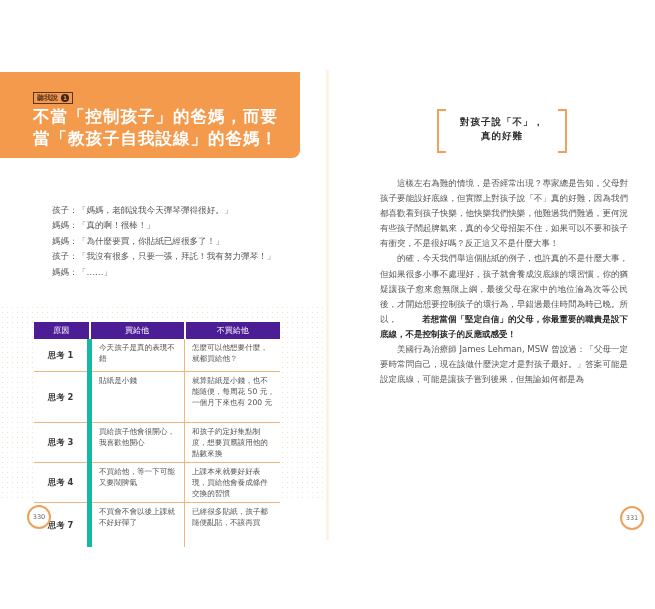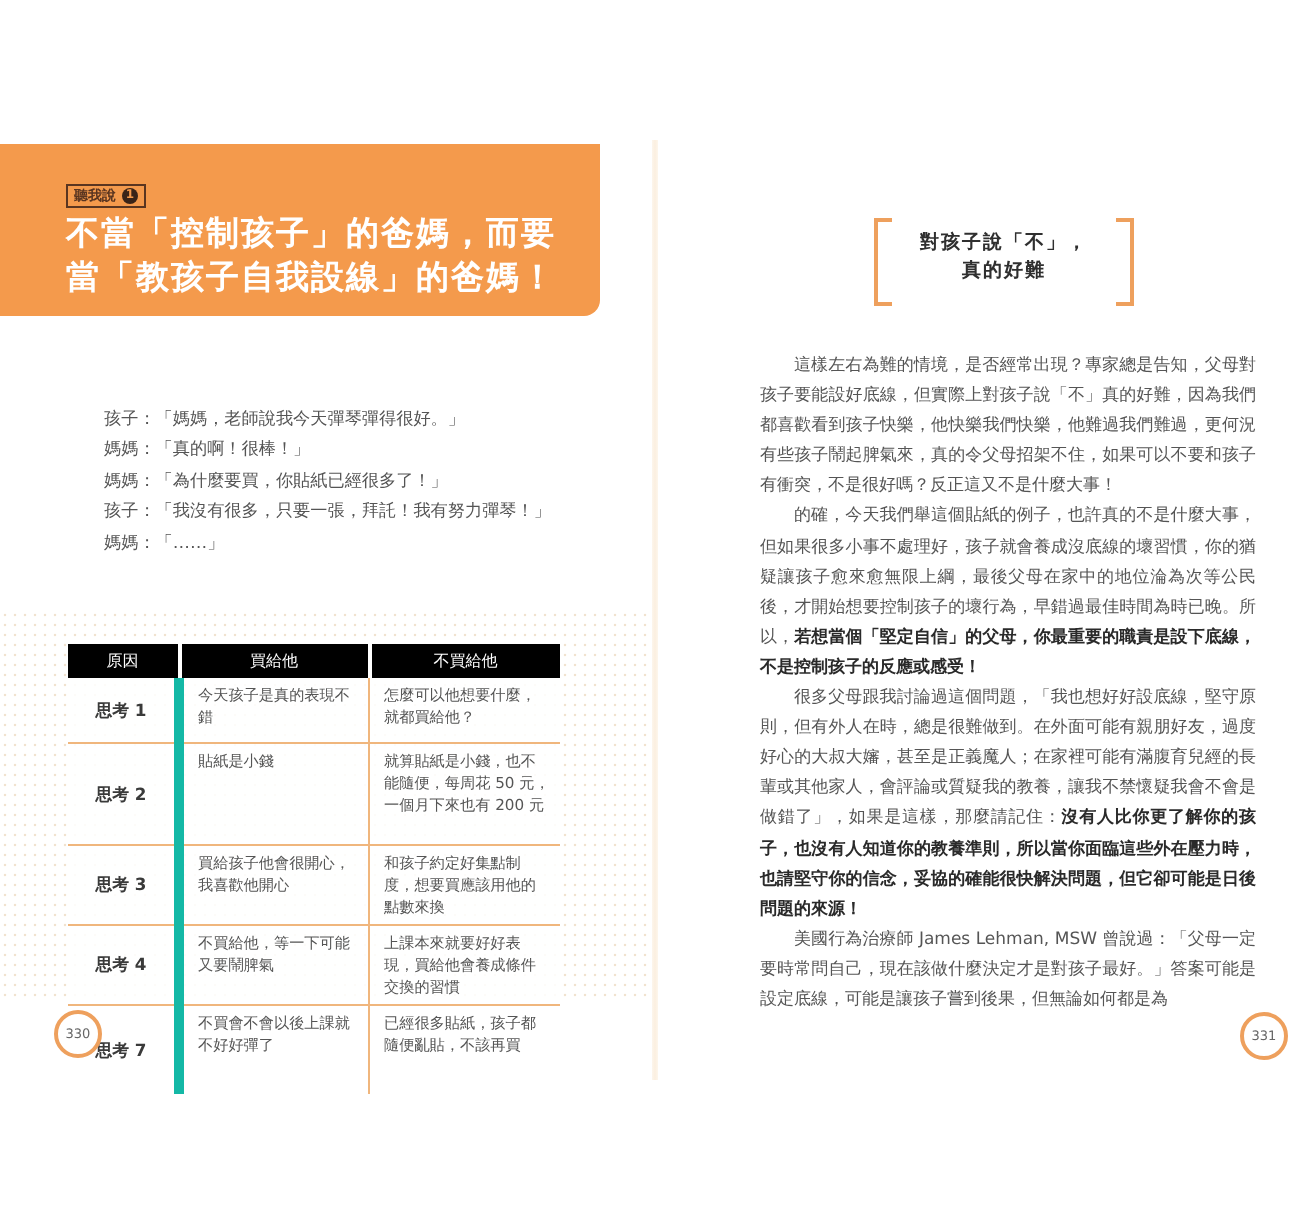--- a/index.html
+++ b/index.html
@@ -30,21 +30,21 @@
   .dialogue div { white-space: nowrap; }
 
   
   .grid-bg { position: absolute; left: 0; top: 305px; width: 327px; height: 195px;
     background-image: radial-gradient(#f0e2cf 0.7px, transparent 0.8px);
     background-size: 5px 5px; }
 
   
   .reason-table { position: absolute; left: 34px; top: 322px; width: 246px;
     border-collapse: collapse; font-size: 7.6px; color: #555; }
-  .reason-table th { background: #000000; color: #fff; font-weight: normal; height: 17px;
+  .reason-table th { background: #4c1d95; color: #fff; font-weight: normal; height: 17px;
     font-size: 8px; text-align: center; border-right: 2px solid #fff; padding: 0; }
   .reason-table th:last-child { border-right: none; }
   .reason-table td { border-top: 1px solid #f0b67d; vertical-align: top; padding: 3px 5px 3px 7px;
     line-height: 11px; background: rgba(255,255,255,0.85); }
   .reason-table td.rk { width: 53px; text-align: center; vertical-align: middle;
     font-weight: bold; color: #3a3a3a; font-size: 8.4px; padding: 0; }
   .reason-table td.c1 { width: 80px; border-left: 5px solid #14b8a6; }
   .reason-table td.c2 { border-left: 1px solid #f0b67d; }
   .reason-table tr.r1 td { height: 26px; }
   .reason-table tr.r2 td { height: 44px; }
@@ -62,21 +62,21 @@
   .heading-box { position: absolute; left: 437px; top: 109px; width: 130px; height: 40px; }
   .bracket { position: absolute; top: 0; width: 7px; height: 40px; border: 2.5px solid #eea05d; }
   .bracket.l { left: 0; border-right: none; }
   .bracket.r { right: 0; border-left: none; }
   .heading-text { position: absolute; left: 0; right: 0; top: 6px; text-align: center;
     font-size: 9.5px; font-weight: bold; color: #2f2f2f; line-height: 14px; letter-spacing: 1px; }
 
   .body-text { position: absolute; left: 380px; top: 176px; width: 248px; font-size: 8.5px;
     line-height: 15.1px; color: #555; text-align: justify; }
   .body-text p { margin: 0; text-indent: 2em; }
-  .body-text b { color: #2a2a2a; }
+  .body-text b { color: #2a2a2a; margin-left: 25px; }
 </style>
 </head>
 <body>
 
 <div class="spread">
 
   <div class="page page-left">
     <div class="banner">
       <div class="banner-tag">
         <span>聽我說</span>
@@ -147,18 +147,17 @@
     <div class="bracket r"></div>
     <div class="heading-text">
       <div>對孩子說「不」，</div>
       <div>真的好難</div>
     </div>
   </div>
 
   <div class="body-text">
     <p><span>這樣左右為難的情境，是否經常出現？專家總是告知，父母對孩子要能設好底線，但實際上對孩子說「不」真的好難，因為我們都喜歡看到孩子快樂，他快樂我們快樂，他難過我們難過，更何況有些孩子鬧起脾氣來，真的令父母招架不住，如果可以不要和孩子有衝突，不是很好嗎？反正這又不是什麼大事！</span></p>
     <p><span>的確，今天我們舉這個貼紙的例子，也許真的不是什麼大事，但如果很多小事不處理好，孩子就會養成沒底線的壞習慣，你的猶疑讓孩子愈來愈無限上綱，最後父母在家中的地位淪為次等公民後，才開始想要控制孩子的壞行為，早錯過最佳時間為時已晚。所以，</span><b>若想當個「堅定自信」的父母，你最重要的職責是設下底線，不是控制孩子的反應或感受！</b></p>
-    <p><span>很多父母跟我討論過這個問題，「我也想好好設底線，堅守原則，但有外人在時，總是很難做到。在外面可能有親朋好友，過度好心的大叔大嬸，甚至是正義魔人；在家裡可能有滿腹育兒經的長輩或其他家人，會評論或質疑我的教養，讓我不禁懷疑我會不會是做錯了」，如果是這樣，那麼請記住：</span><b>沒有人比你更了解你的孩子，也沒有人知道你的教養準則，所以當你面臨這些外在壓力時，也請堅守你的信念，妥協的確能很快解決問題，但它卻可能是日後問題的來源！</b></p>
     <p><span>美國行為治療師 James Lehman, MSW 曾說過：「父母一定要時常問自己，現在該做什麼決定才是對孩子最好。」答案可能是設定底線，可能是讓孩子嘗到後果，但無論如何都是為</span></p>
   </div>
 
   <div class="page-num pn-right">331</div>
 </div>
 
 </body></html>

